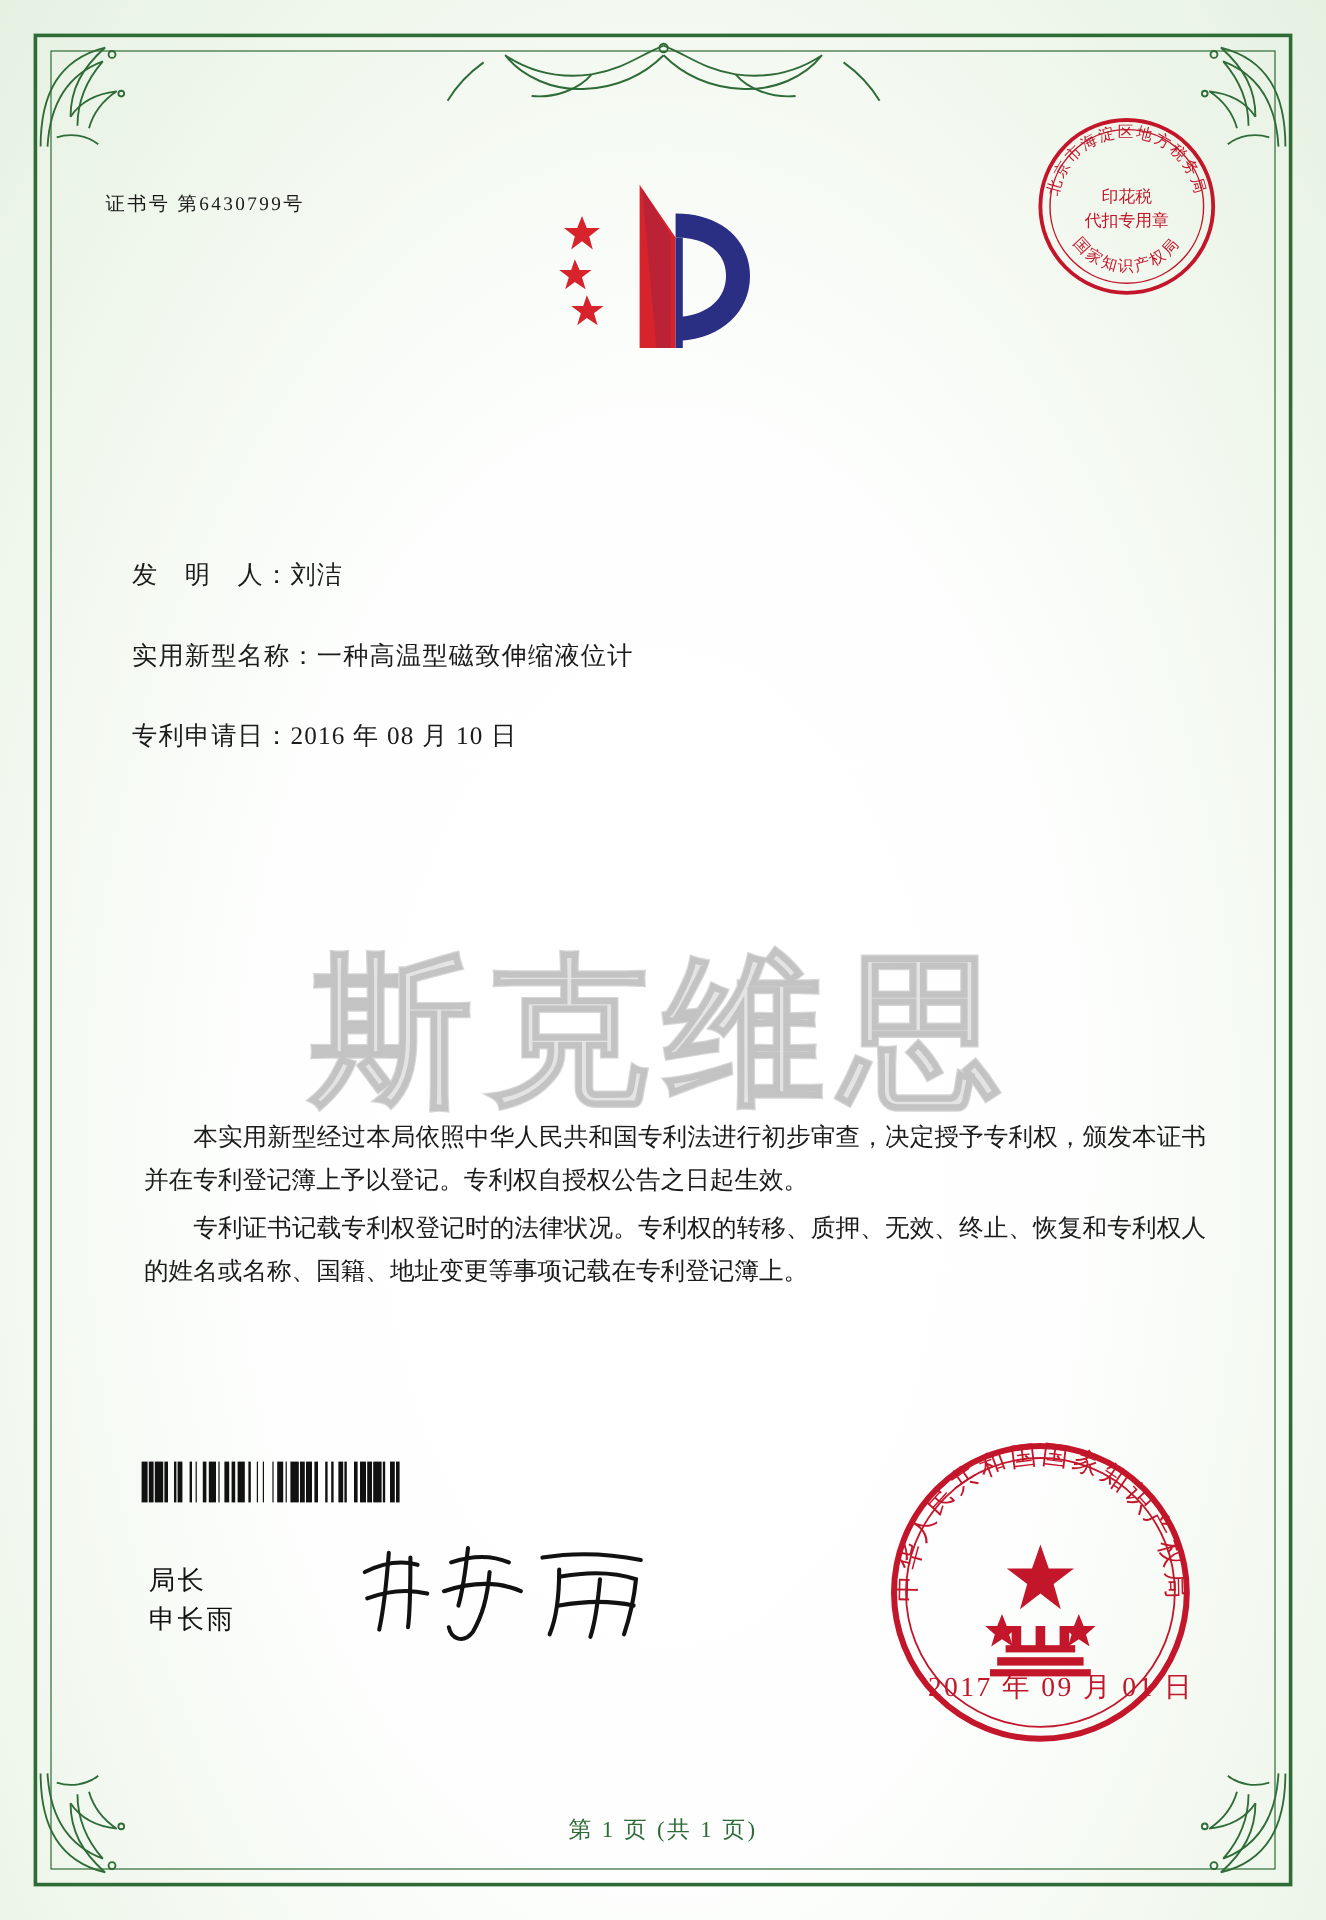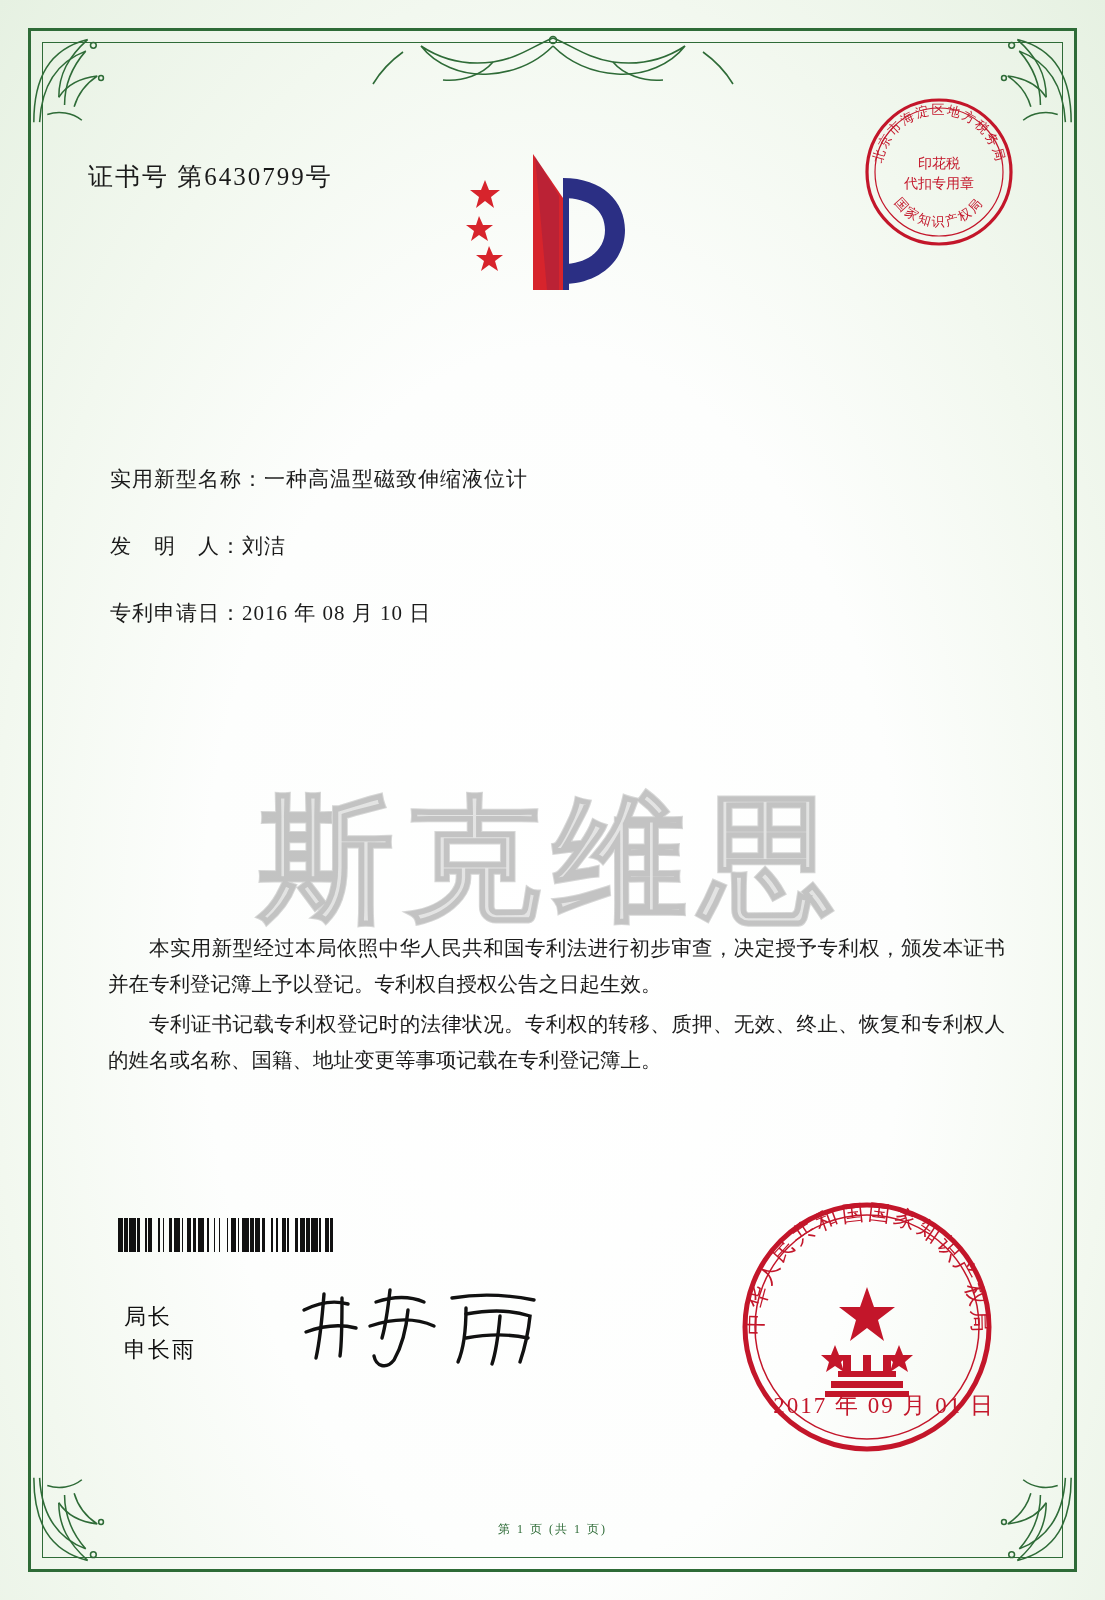--- a/index.html
+++ b/index.html
@@ -37,21 +37,21 @@
 
   .top-ornament{
     position:absolute;left:50%;top:32px;transform:translateX(-50%);
     width:420px;height:58px;color:#2e6b37;
   }
   .top-ornament svg{width:100%;height:100%;display:block;}
 
   
   .cert-number{
     position:absolute;left:88px;top:160px;
-    font-size:25px;letter-spacing:2px;color:#1a1a1a;
+    font-size:16px;letter-spacing:2px;color:#1a1a1a;
     font-family:"Liberation Serif","DejaVu Serif",serif;
   }
   .logo{
     position:absolute;left:463px;top:150px;width:180px;height:145px;
   }
   .logo svg{width:100%;height:100%;display:block;}
 
   .tax-stamp{
     position:absolute;right:86px;top:92px;width:160px;height:160px;
   }
@@ -74,21 +74,21 @@
     letter-spacing:1px;white-space:nowrap;
   }
   .field-label{display:inline;}
   .field-value{display:inline;}
 
   
   .paragraphs{
     position:absolute;left:108px;right:100px;top:930px;
     font-size:20.5px;line-height:36px;color:#1b1b1b;text-align:justify;
   }
-  .paragraphs p{margin:0 0 4px 0;text-indent:2em;}
+  .paragraphs p{margin:0 0 4px 12px;text-indent:2em;}
 
   
   .watermark{
     position:absolute;left:0;right:0;top:770px;
     text-align:center;
     font-size:135px;font-weight:bold;letter-spacing:12px;
     color:rgba(120,120,120,0.20);
     font-family:"DejaVu Serif","Liberation Serif",serif;
     pointer-events:none;
     -webkit-text-stroke:2px rgba(110,110,110,0.28);
@@ -118,21 +118,21 @@
   .red-seal svg{width:100%;height:100%;display:block;}
   .seal-date{
     position:absolute;right:110px;top:1390px;
     font-size:23px;color:#c3162a;letter-spacing:2px;
     font-family:"Liberation Serif","DejaVu Serif",serif;
   }
 
   
   .footer{
     position:absolute;left:0;right:0;bottom:62px;text-align:center;
-    font-size:12px;color:#2e6b37;letter-spacing:2px;
+    font-size:19px;color:#2e6b37;letter-spacing:2px;
   }
 </style>
 </head>
 <body>
 
 <div id="certificate">
 
   <div class="outer-frame"></div>
   <div class="inner-frame"></div>
 
@@ -222,24 +222,24 @@
       <text x="80" y="76" font-size="14" fill="#c3162a" text-anchor="middle" font-family="DejaVu Serif, serif">印花税</text>
       <text x="80" y="96" font-size="14" fill="#c3162a" text-anchor="middle" font-family="DejaVu Serif, serif">代扣专用章</text>
     </svg>
   </div>
 
 
   <div class="watermark">斯克维思</div>
 
   <div class="fields">
     <div class="field-row">
-      <span class="field-label">实用新型名称：</span><span class="field-value">一种高温型磁致伸缩液位计</span>
+      <span class="field-label">发　明　人：</span><span class="field-value">刘洁</span>
     </div>
     <div class="field-row">
-      <span class="field-label">发　明　人：</span><span class="field-value">刘洁</span>
+      <span class="field-label">实用新型名称：</span><span class="field-value">一种高温型磁致伸缩液位计</span>
     </div>
     <div class="field-row">
       <span class="field-label">专利申请日：</span><span class="field-value">2016 年 08 月 10 日</span>
     </div>
   </div>
 
   <div class="paragraphs">
     <p>本实用新型经过本局依照中华人民共和国专利法进行初步审查，决定授予专利权，颁发本证书并在专利登记簿上予以登记。专利权自授权公告之日起生效。</p>
     <p>专利证书记载专利权登记时的法律状况。专利权的转移、质押、无效、终止、恢复和专利权人的姓名或名称、国籍、地址变更等事项记载在专利登记簿上。</p>
   </div>

